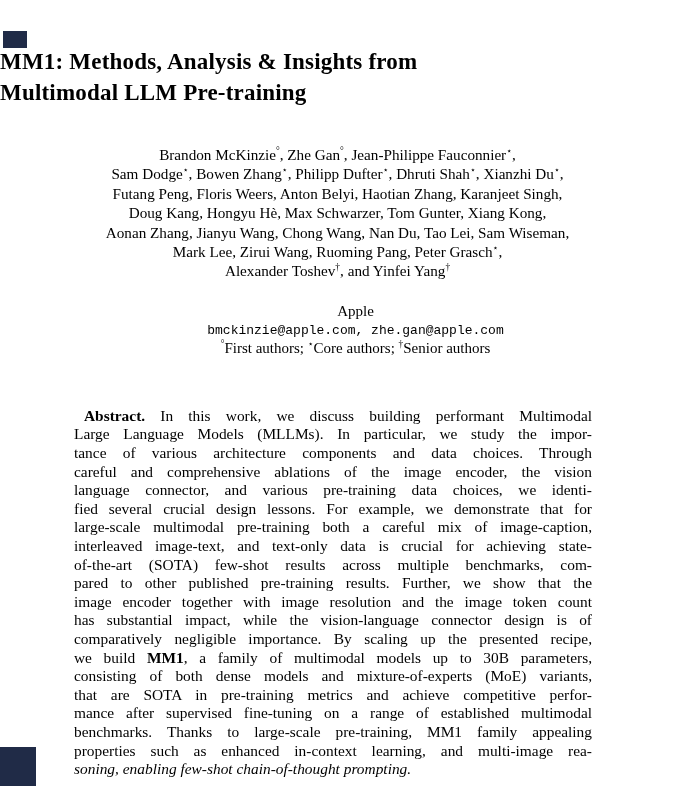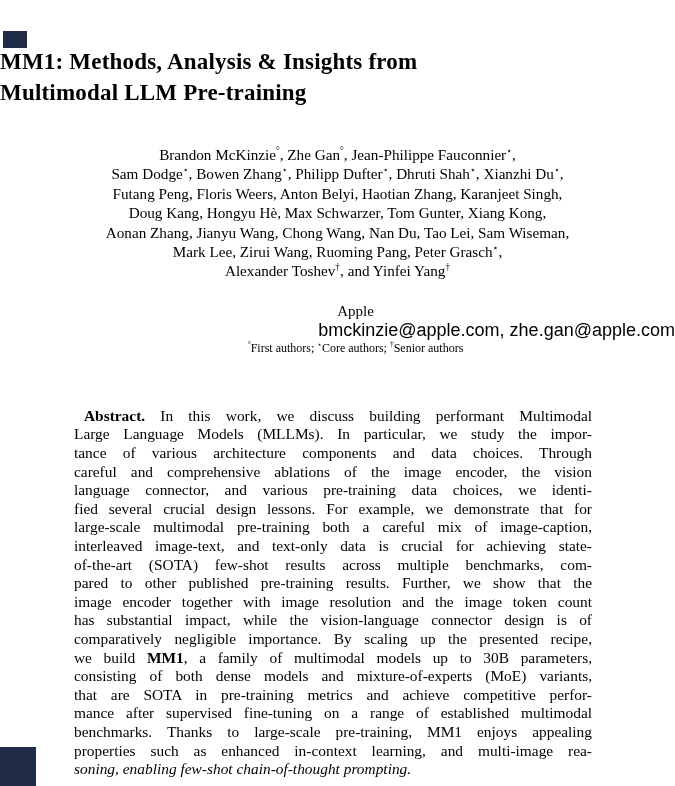--- a/index.html
+++ b/index.html
@@ -37,29 +37,29 @@
 
   .affiliation {
     margin-top: 21px;
     text-align: center;
     font-size: 15px;
     line-height: 19px;
     margin-left: 36px;
   }
 
   .emails {
-    text-align: right;
-    font-family: Liberation Sans, sans-serif;
-    font-size: 18px;
+    text-align: center;
+    font-family: Liberation Mono, monospace;
+    font-size: 13px;
     line-height: 19px;
   }
 
   .author-footnotes {
     text-align: center;
-    font-size: 12px;
+    font-size: 15px;
     line-height: 17px;
   }
 
   .abstract {
     margin-top: 50px;
     margin-left: 74px;
     width: 518px;
     font-size: 15.4px;
     line-height: 18.6px;
   }
@@ -117,16 +117,16 @@
     <div class="abs-line">interleaved image-text, and text-only data is crucial for achieving state-</div>
     <div class="abs-line">of-the-art (SOTA) few-shot results across multiple benchmarks, com-</div>
     <div class="abs-line">pared to other published pre-training results. Further, we show that the</div>
     <div class="abs-line">image encoder together with image resolution and the image token count</div>
     <div class="abs-line">has substantial impact, while the vision-language connector design is of</div>
     <div class="abs-line">comparatively negligible importance. By scaling up the presented recipe,</div>
     <div class="abs-line">we build <b>MM1</b>, a family of multimodal models up to 30B parameters,</div>
     <div class="abs-line">consisting of both dense models and mixture-of-experts (MoE) variants,</div>
     <div class="abs-line">that are SOTA in pre-training metrics and achieve competitive perfor-</div>
     <div class="abs-line">mance after supervised fine-tuning on a range of established multimodal</div>
-    <div class="abs-line">benchmarks. Thanks to large-scale pre-training, MM1 enjoys appealing</div>
+    <div class="abs-line">benchmarks. Thanks to large-scale pre-training, MM1 family appealing</div>
     <div class="abs-line">properties such as enhanced in-context learning, and multi-image rea-</div>
     <div class="abs-line last">soning, enabling few-shot chain-of-thought prompting.</div>
   </div>
 
 </body></html>

